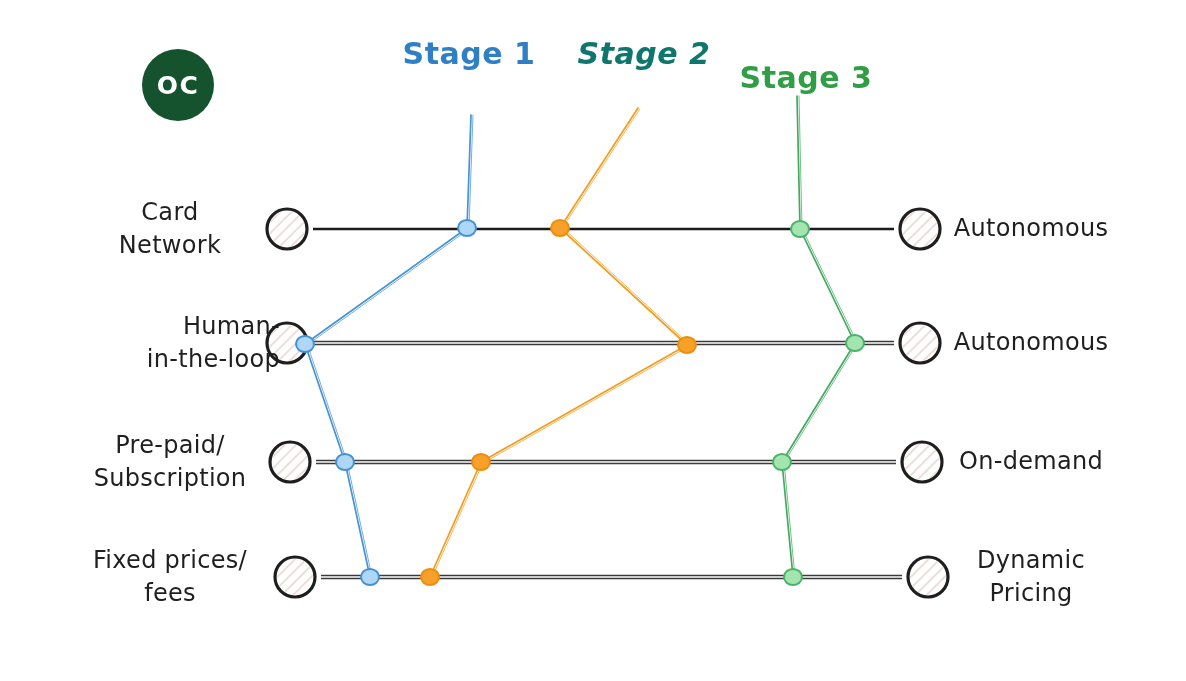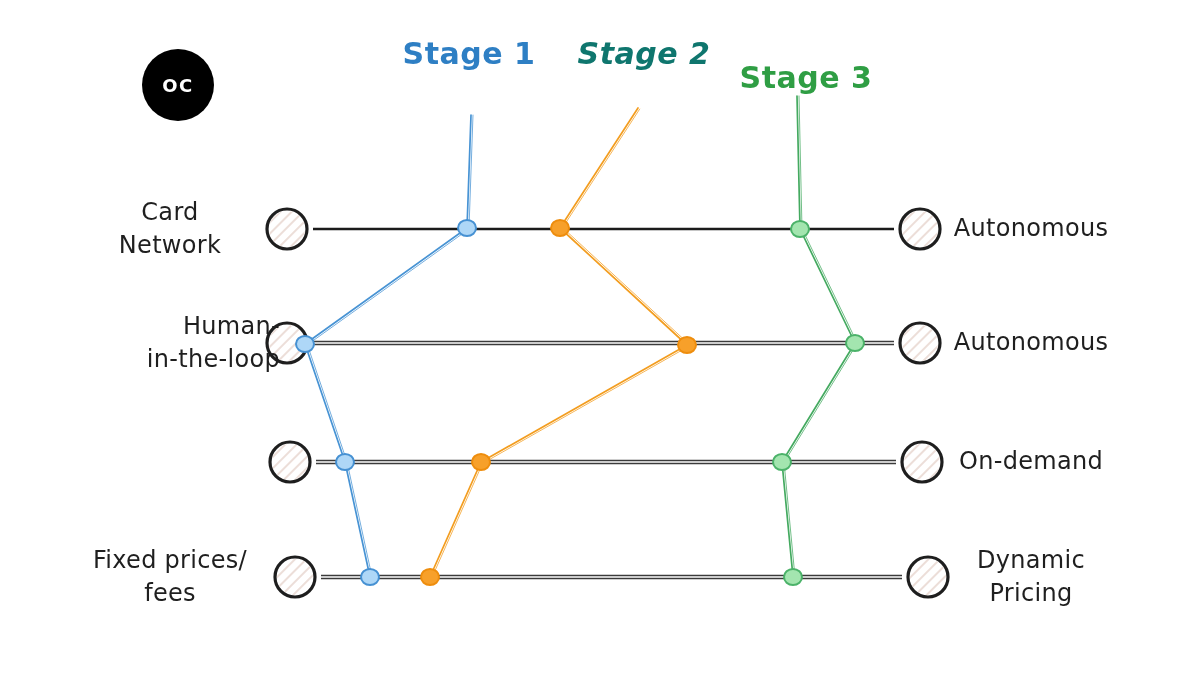--- a/index.html
+++ b/index.html
@@ -3,22 +3,22 @@
 <meta charset="utf-8">
 <style>
   html,body{margin:0;padding:0;background:#ffffff;}
   .canvas{
     position:relative;width:1186px;height:681px;background:#ffffff;overflow:hidden;
     font-family:"DejaVu Sans","Liberation Sans",sans-serif;color:#1f1f1f;
   }
   .canvas svg{position:absolute;left:0;top:0;}
   .logo{
     position:absolute;left:142px;top:49px;width:72px;height:72px;border-radius:50%;
-    background:#000000;display:flex;align-items:center;justify-content:center;
-    color:#ffffff;font-weight:bold;font-size:18px;letter-spacing:1.5px;
+    background:#14532d;display:flex;align-items:center;justify-content:center;
+    color:#ffffff;font-weight:bold;font-size:25px;letter-spacing:1.5px;
   }
   .stage-label{
     position:absolute;width:180px;top:36px;text-align:center;
     font-size:30px;font-weight:bold;letter-spacing:0.5px;
   }
   .row-label{
     position:absolute;white-space:pre-line;line-height:33px;font-size:24px;
     text-align:center;letter-spacing:0.3px;color:#1f1f1f;
   }
   .row-label.left{left:60px;width:220px;}
@@ -109,20 +109,22 @@
   </div>
 
   <div class="stage-label" style="left:379px;color:#2e7fc4;">Stage 1</div>
   <div class="stage-label" style="left:554px;color:#0f766e;font-style:italic;">Stage 2</div>
   <div class="stage-label" style="left:716px;color:#2f9e44;margin-top:24px;">Stage 3</div>
 
   <div class="row-label left" style="top:196px;">Card
 Network</div>
   <div class="row-label left" style="top:310px;text-align:right;">Human-
 in-the-loop</div>
+  <div class="row-label left" style="top:429px;">Pre-paid/
+Subscription</div>
   <div class="row-label left" style="top:544px;">Fixed prices/
 fees</div>
 
   <div class="row-label right" style="top:212px;">Autonomous</div>
   <div class="row-label right" style="top:326px;">Autonomous</div>
   <div class="row-label right" style="top:445px;">On-demand</div>
   <div class="row-label right" style="top:544px;">Dynamic
 Pricing</div>
 </div>
 

